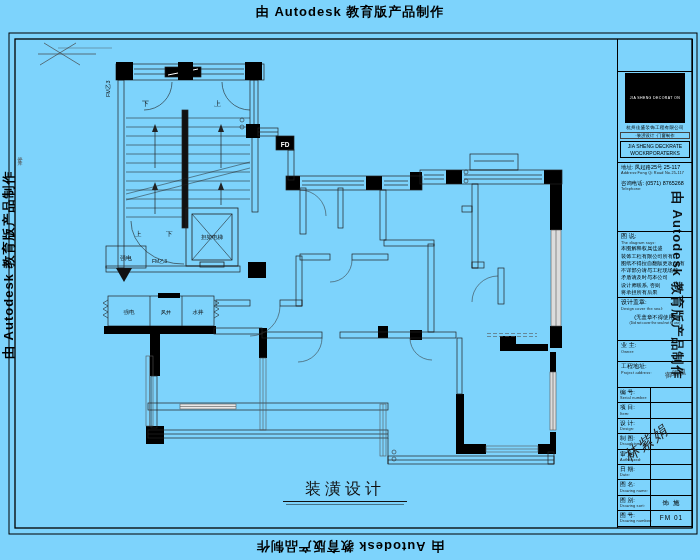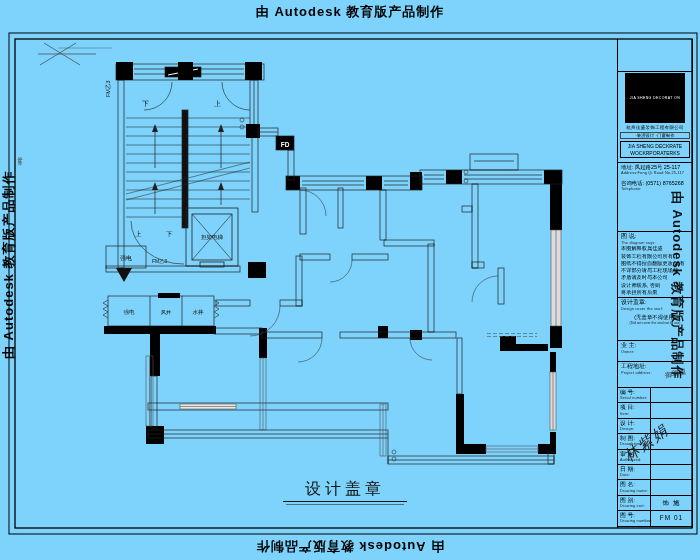--- a/index.html
+++ b/index.html
@@ -277,21 +277,21 @@
       <text x="198" y="314" font-size="5.5" text-anchor="middle">水井</text>
       <text x="285" y="147" font-size="6.5" fill="#fff" text-anchor="middle" font-weight="bold">FD</text>
     </g>
 
     <g stroke="#111" fill="none">
       <line x1="283" y1="501.5" x2="407" y2="501.5" stroke-width="1.1"></line>
       <line x1="286" y1="504.5" x2="404" y2="504.5" stroke-width="0.5"></line>
     </g>
   </svg>
 
-  <div class="caption">设计盖章</div>
+  <div class="caption">装潢设计</div>
 
   <div class="tb">
     <div class="sec sec-top"></div>
 
     <div class="sec sec-logo">
       <div class="logo-box">
 
         <div class="logo-caption">JIA SHENG DECORAT ON</div>
       </div>
       <div class="company-cn">杭州佳盛装饰工程有限公司</div>

